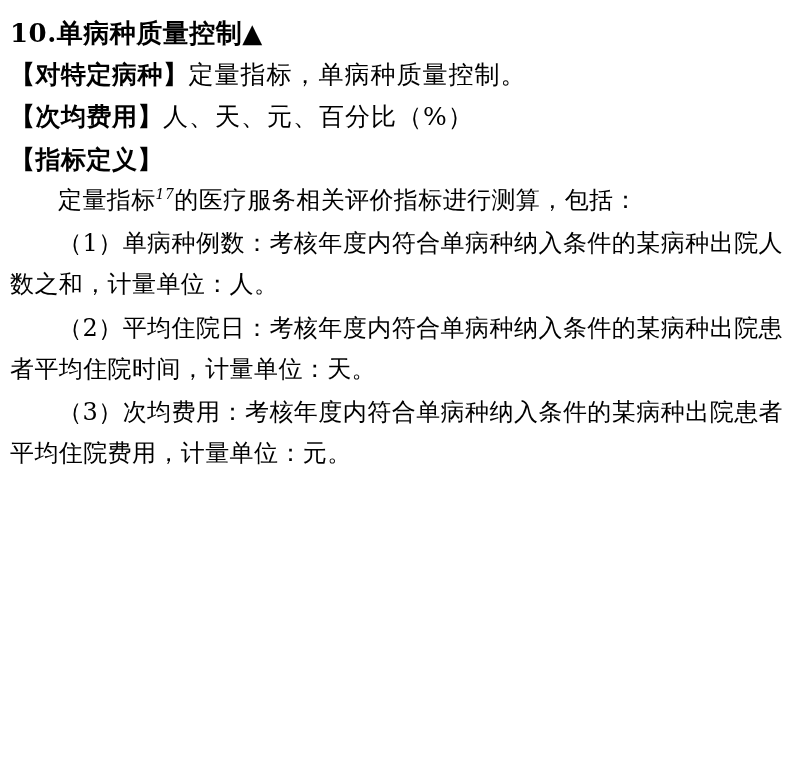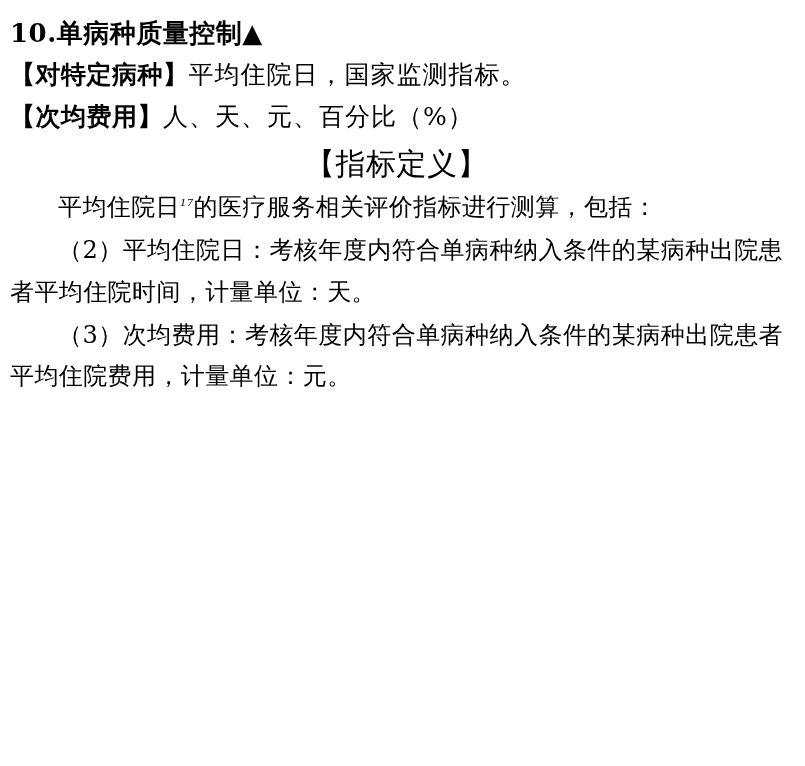--- a/index.html
+++ b/index.html
@@ -36,58 +36,58 @@
   }
   .field-label {
     font-weight: bold;
     letter-spacing: 0.5px;
   }
   .field-value {
     font-weight: normal;
     letter-spacing: 1px;
   }
   .section-label {
-    font-size: 30px;
-    font-weight: normal;
+    font-size: 25px;
+    font-weight: bold;
     line-height: 1.45;
     margin: 6px 0 2px 0;
     letter-spacing: 0.5px;
-    text-align: center;
   }
   .para {
     font-size: 24px;
     line-height: 1.72;
     text-align: justify;
     text-justify: inter-ideograph;
     text-indent: 2em;
     margin: 0 0 2px 0;
     letter-spacing: 0.4px;
   }
   sup.fn {
-    font-size: 10px;
+    font-size: 14px;
     vertical-align: super;
     line-height: 0;
     font-style: italic;
   }
 </style>
 </head>
 <body>
 
 <div class="page">
 
   <h1 class="heading">10.单病种质量控制▲</h1>
 
   <div class="field-line">
-    <span class="field-label">【对特定病种】</span><span class="field-value">平均住院日，国家监测指标。</span>
+    <span class="field-label">【对特定病种】</span><span class="field-value">定量指标，单病种质量控制。</span>
   </div>
 
   <div class="field-line">
     <span class="field-label">【次均费用】</span><span class="field-value">人、天、元、百分比（%）</span>
   </div>
 
   <div class="section-label">【指标定义】</div>
 
-  <p class="para"><span>平均住院日</span><sup class="fn">17</sup><span>的医疗服务相关评价指标进行测算，包括：</span></p>
+  <p class="para"><span>定量指标</span><sup class="fn">17</sup><span>的医疗服务相关评价指标进行测算，包括：</span></p>
 
+  <p class="para">（1）单病种例数：考核年度内符合单病种纳入条件的某病种出院人数之和，计量单位：人。</p>
   <p class="para">（2）平均住院日：考核年度内符合单病种纳入条件的某病种出院患者平均住院时间，计量单位：天。</p>
   <p class="para">（3）次均费用：考核年度内符合单病种纳入条件的某病种出院患者平均住院费用，计量单位：元。</p>
 
 </div>
 
 </body></html>

